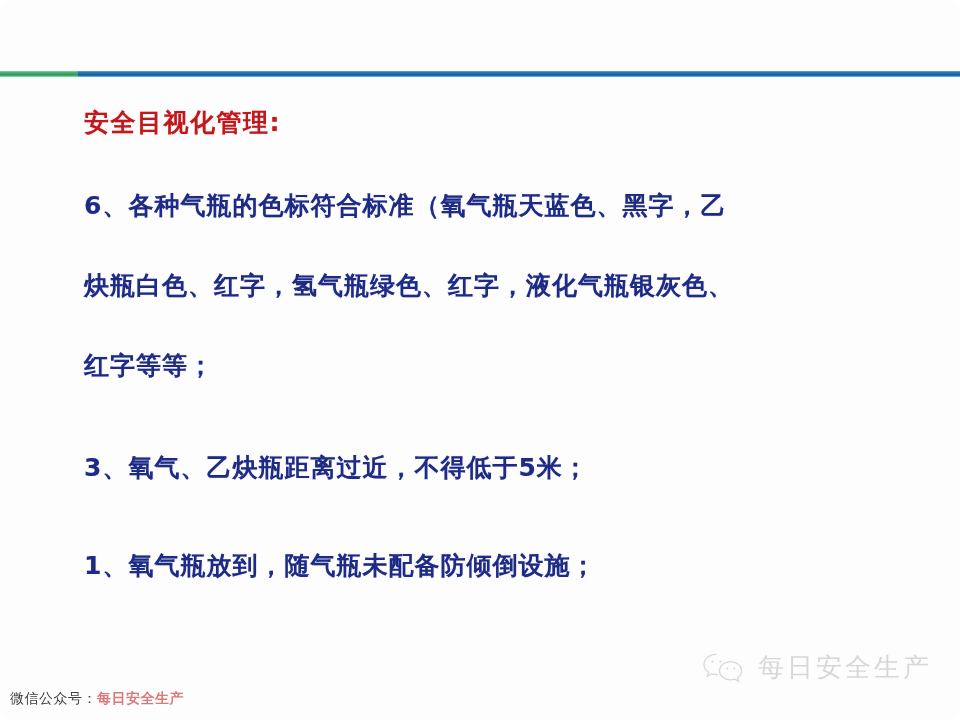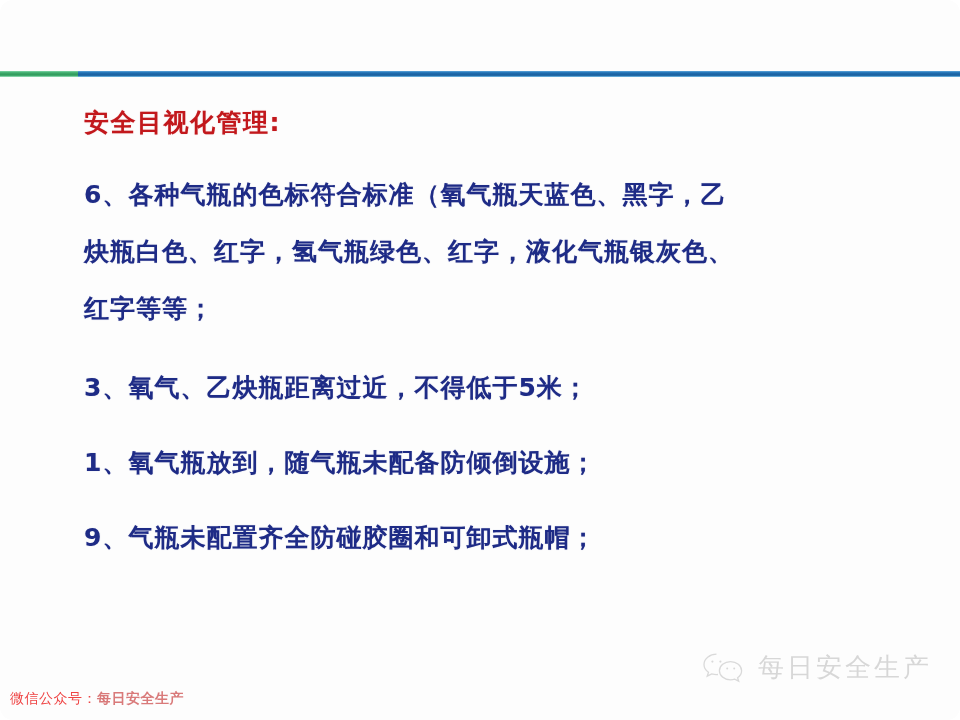--- a/index.html
+++ b/index.html
@@ -66,21 +66,21 @@
   .body-list {
     margin: 0;
     padding: 0;
     list-style: none;
   }
 
   .item {
     color: #1e2b86;
     font-weight: bold;
     font-size: 25px;
-    line-height: 57px;
+    line-height: 80px;
     letter-spacing: 1px;
     margin: 0 0 18px 0;
     white-space: pre-wrap;
     text-shadow: 0 0 1px rgba(30,43,134,.30);
   }
   .item:last-child { margin-bottom: 0; }
 
   .item.item-multiline {
     margin-bottom: 22px;
   }
@@ -88,21 +88,21 @@
   
   .wm-left {
     position: absolute;
     left: 10px;
     bottom: 12px;
     color: #e08e8e;
     font-size: 14px;
     letter-spacing: .5px;
     white-space: nowrap;
   }
-  .wm-left .wm-label { color: #ef4444; }
+  .wm-left .wm-label { color: #404040; }
   .wm-left .wm-name  { color: #d97a7a; font-weight: bold; }
 
   
   .brand {
     position: absolute;
     right: 28px;
     bottom: 35px;
     display: flex;
     align-items: center;
     gap: 12px;
@@ -133,21 +133,20 @@
   <div class="content">
 
     <h1 class="title">安全目视化管理:</h1>
 
     <ul class="body-list">
       <li class="item item-multiline">6、各种气瓶的色标符合标准（氧气瓶天蓝色、黑字，乙
 炔瓶白色、红字，氢气瓶绿色、红字，液化气瓶银灰色、
 红字等等；</li>
       <li class="item">3、氧气、乙炔瓶距离过近，不得低于5米；</li>
       <li class="item">1、氧气瓶放到，随气瓶未配备防倾倒设施；</li>
-      <li class="item">9、气瓶未配置齐全防碰胶圈和可卸式瓶帽；</li>
     </ul>
 
   </div>
 
   <div class="wm-left">
     <span class="wm-label">微信公众号：</span><span class="wm-name">每日安全生产</span>
   </div>
 
   <div class="brand">
     <span class="brand-icon-wrap">

